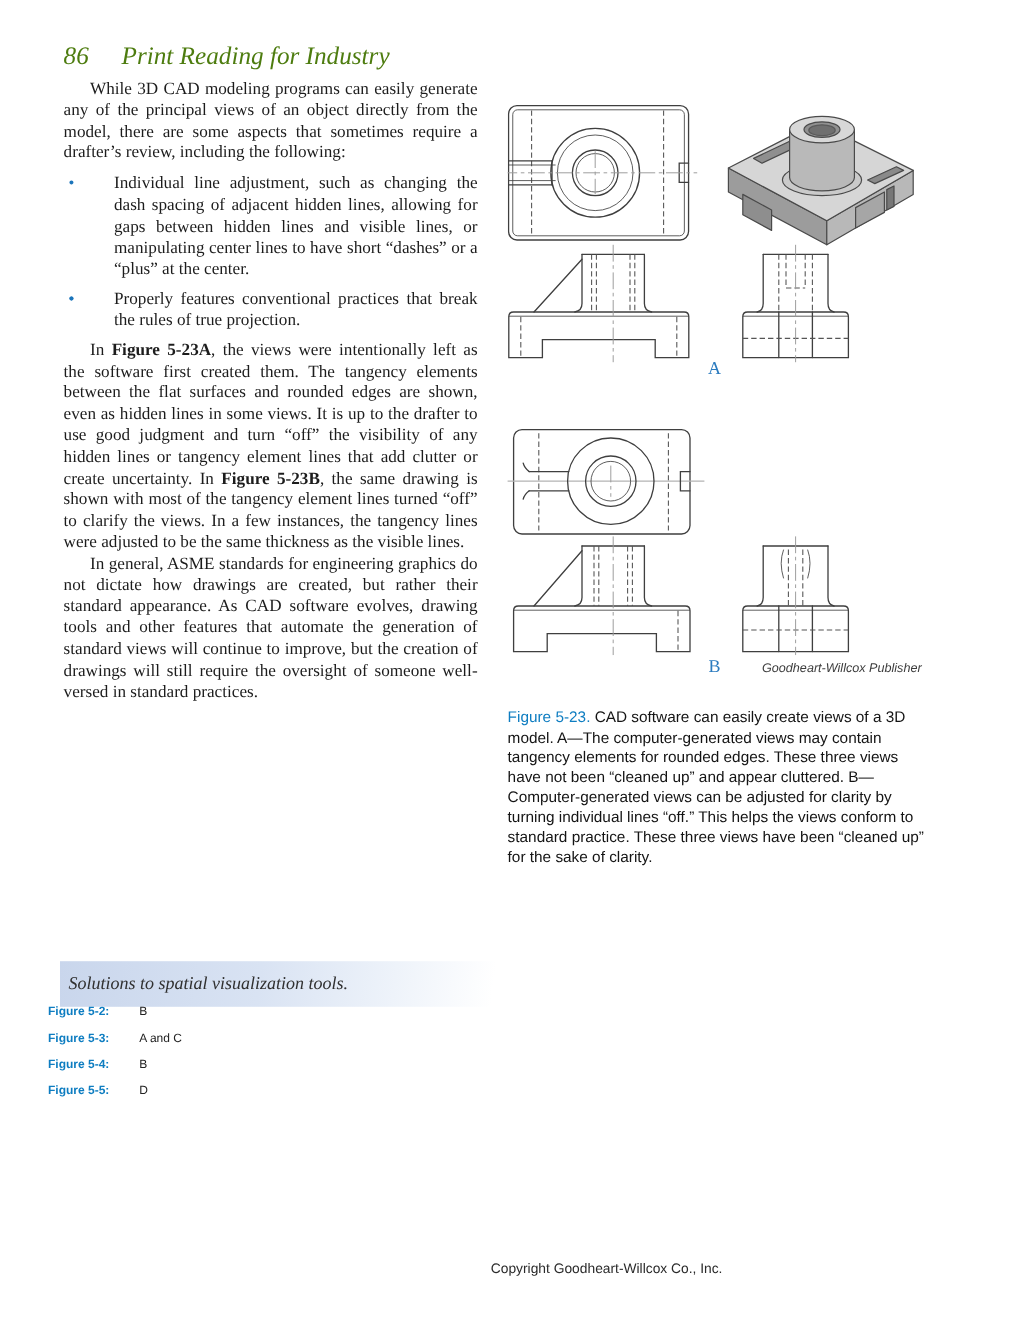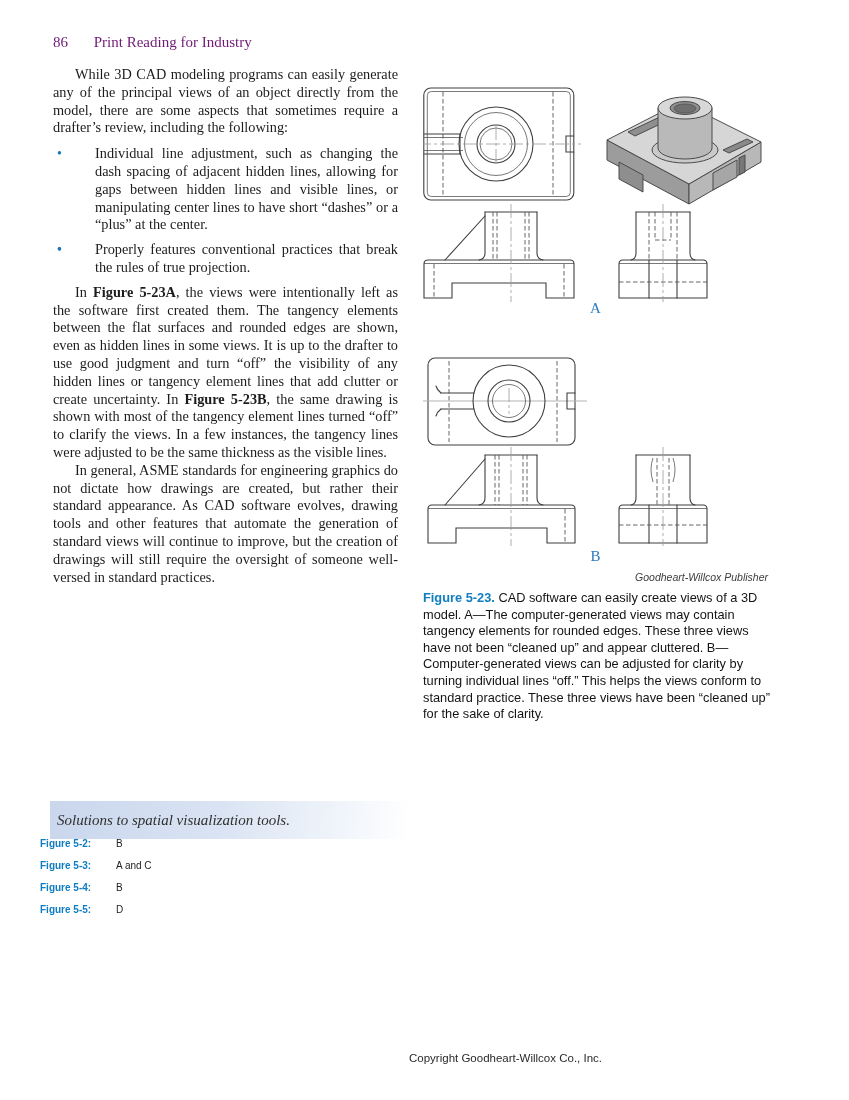--- a/index.html
+++ b/index.html
@@ -3,21 +3,21 @@
 <meta charset="utf-8">
 <style>
   html,body{margin:0;padding:0;background:#ffffff;}
   .page{
     position:relative;width:849px;height:1100px;background:#ffffff;overflow:hidden;
     font-family:"Liberation Serif", serif;color:#1c1c1c;
   }
   
   .running-head{
     position:absolute;left:53px;top:34px;width:400px;
-    font-size:15px;color:#701a75;
+    font-style:italic;font-size:21px;color:#4d7c0f;
   }
   .running-head .folio{margin-right:22px;}
   
   .left-col{
     position:absolute;left:53px;top:66px;width:345px;
     font-size:14.3px;line-height:17.8px;text-align:justify;
   }
   .para{margin:0;text-indent:22px;}
   .para + .para{margin-top:0;}
   .bullets{list-style:none;margin:8px 0 6px 0;padding:0;}
@@ -32,29 +32,29 @@
   .fig-svg{position:absolute;left:423px;width:345px;}
   #fig-a-svg{top:62px;height:240px;}
   #fig-b-svg{top:346px;height:200px;}
   .fig-letter{
     position:absolute;left:423px;width:345px;text-align:center;
     font-family:"Liberation Serif", serif;font-size:15px;color:#2b7bbf;
   }
   #fig-a-letter{top:300px;}
   #fig-b-letter{top:548px;}
   .credit{
-    position:absolute;left:423px;top:571px;width:345px;text-align:right;
+    position:absolute;left:423px;top:551px;width:345px;text-align:right;
     font-family:"Liberation Sans", sans-serif;font-style:italic;font-size:10.5px;color:#3c3c3c;
   }
   .caption{
     position:absolute;left:423px;top:590px;width:348px;
     font-family:"Liberation Sans", sans-serif;font-size:12.8px;line-height:16.6px;color:#141414;
     text-align:left;
   }
-  .caption .cap-label{color:#0e7dc1;font-weight:bold;}
+  .caption .cap-label{color:#0e7dc1;font-weight:normal;}
   
   .solutions-band{
     position:absolute;left:50px;top:801px;width:370px;height:38px;
     background:linear-gradient(98deg,#c9d6ec 0%,#d9e3f3 45%,#eef3fa 75%,#ffffff 97%);
     display:flex;align-items:center;
   }
   .solutions-band .band-text{
     font-style:italic;font-size:15px;color:#303030;padding-left:7px;
     font-family:"Liberation Serif", serif;
   }

